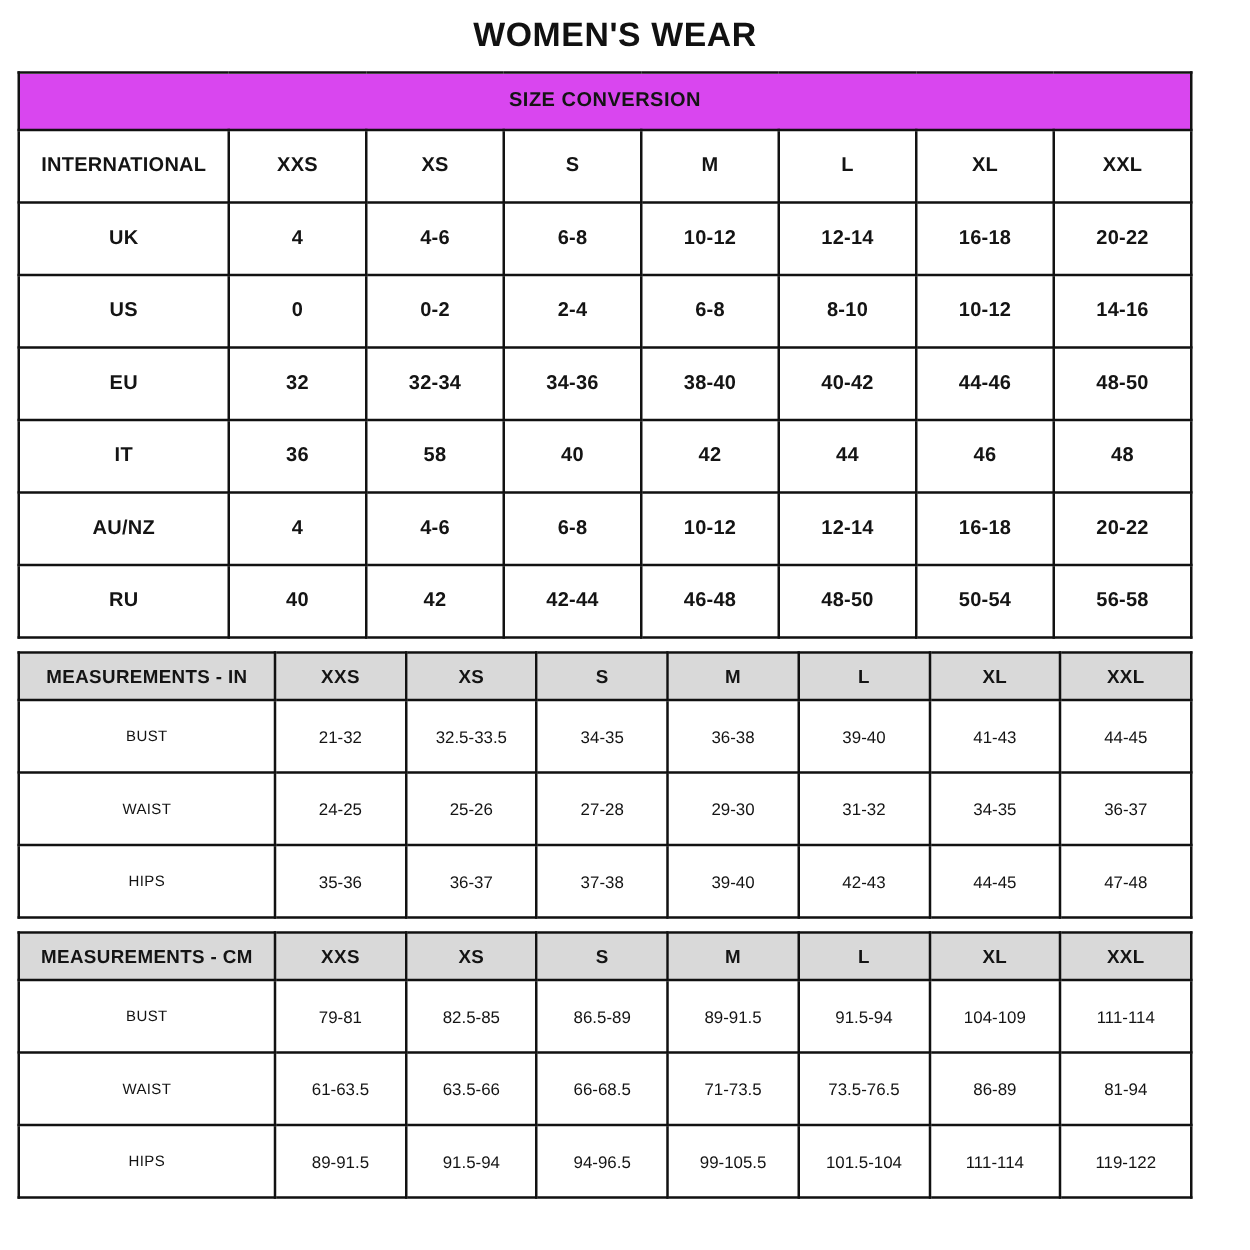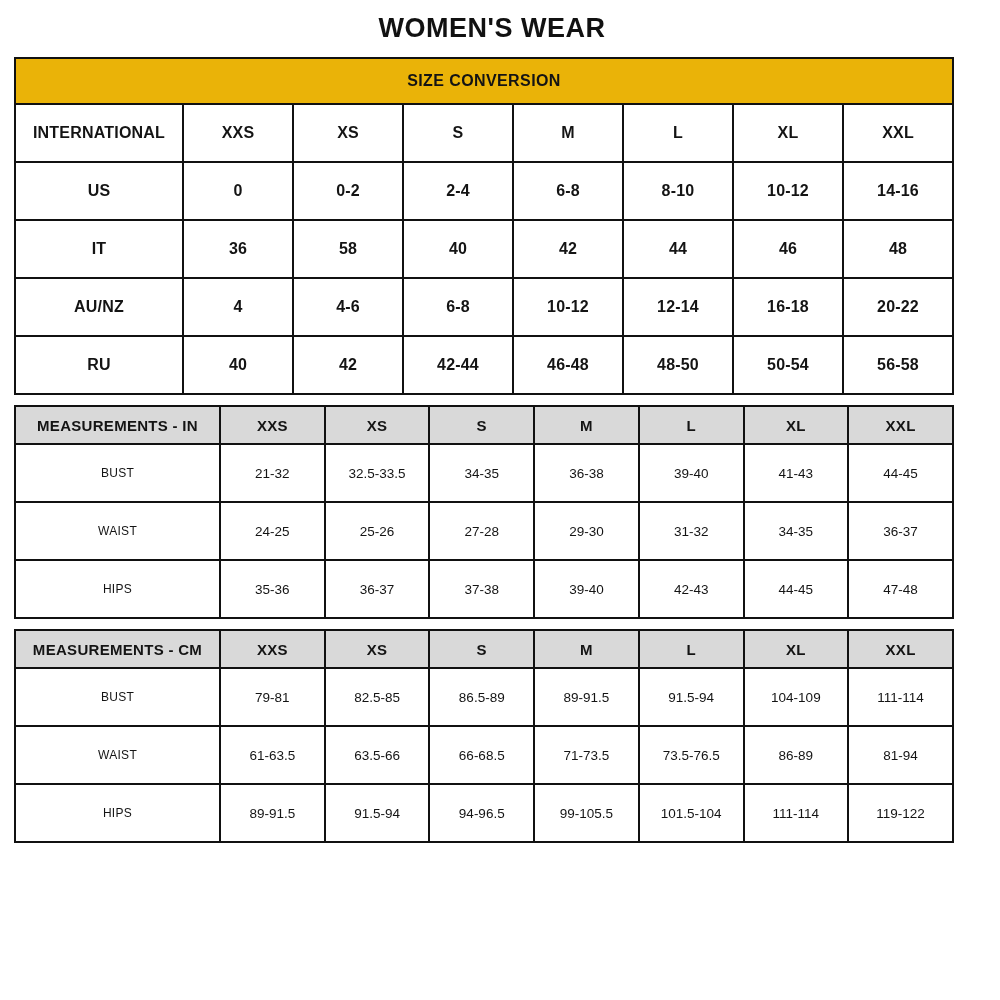--- a/index.html
+++ b/index.html
@@ -28,21 +28,21 @@
   }
   td, th {
     border: 2px solid #111111;
     text-align: center;
     vertical-align: middle;
     overflow: hidden;
   }
   col.first-sc { width: 168px; }
   col.first-m  { width: 205px; }
   .band {
-    background: #eab308;
+    background: #d946ef;
     height: 46px;
     font-size: 16px;
     font-weight: bold;
     letter-spacing: 0.4px;
   }
   .t-sc td { height: 58px; font-size: 16px; font-weight: bold; letter-spacing: 0.2px; }
   .t-m td { height: 58px; }
   .t-m tr.hdr td {
     background: #d9d9d9;
     font-weight: bold;
@@ -79,28 +79,48 @@
       <td>INTERNATIONAL</td>
       <td>XXS</td>
       <td>XS</td>
       <td>S</td>
       <td>M</td>
       <td>L</td>
       <td>XL</td>
       <td>XXL</td>
     </tr>
     <tr>
+      <td>UK</td>
+      <td>4</td>
+      <td>4-6</td>
+      <td>6-8</td>
+      <td>10-12</td>
+      <td>12-14</td>
+      <td>16-18</td>
+      <td>20-22</td>
+    </tr>
+    <tr>
       <td>US</td>
       <td>0</td>
       <td>0-2</td>
       <td>2-4</td>
       <td>6-8</td>
       <td>8-10</td>
       <td>10-12</td>
       <td>14-16</td>
+    </tr>
+    <tr>
+      <td>EU</td>
+      <td>32</td>
+      <td>32-34</td>
+      <td>34-36</td>
+      <td>38-40</td>
+      <td>40-42</td>
+      <td>44-46</td>
+      <td>48-50</td>
     </tr>
     <tr>
       <td>IT</td>
       <td>36</td>
       <td>58</td>
       <td>40</td>
       <td>42</td>
       <td>44</td>
       <td>46</td>
       <td>48</td>

